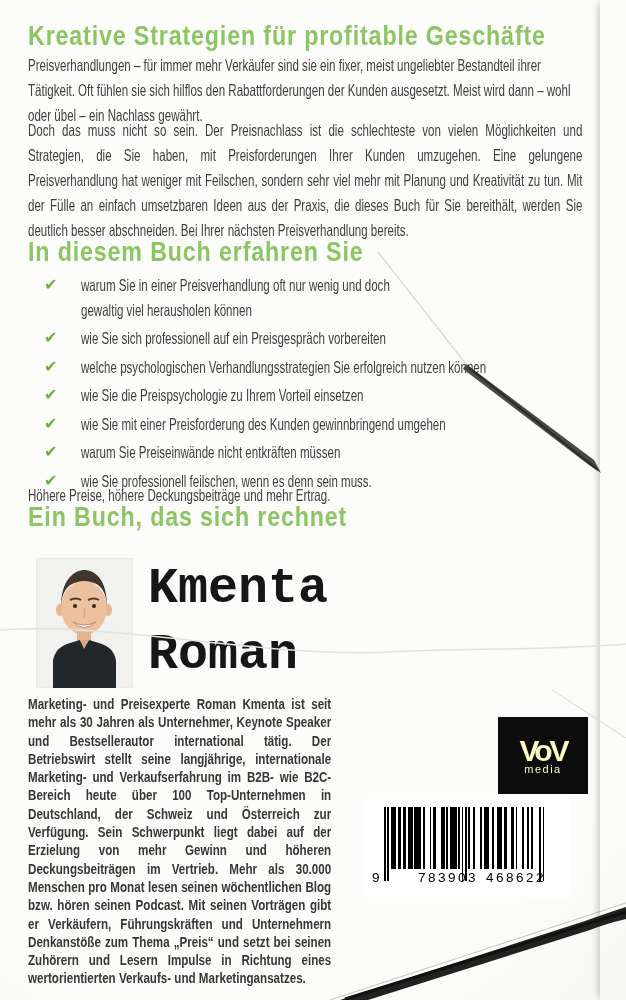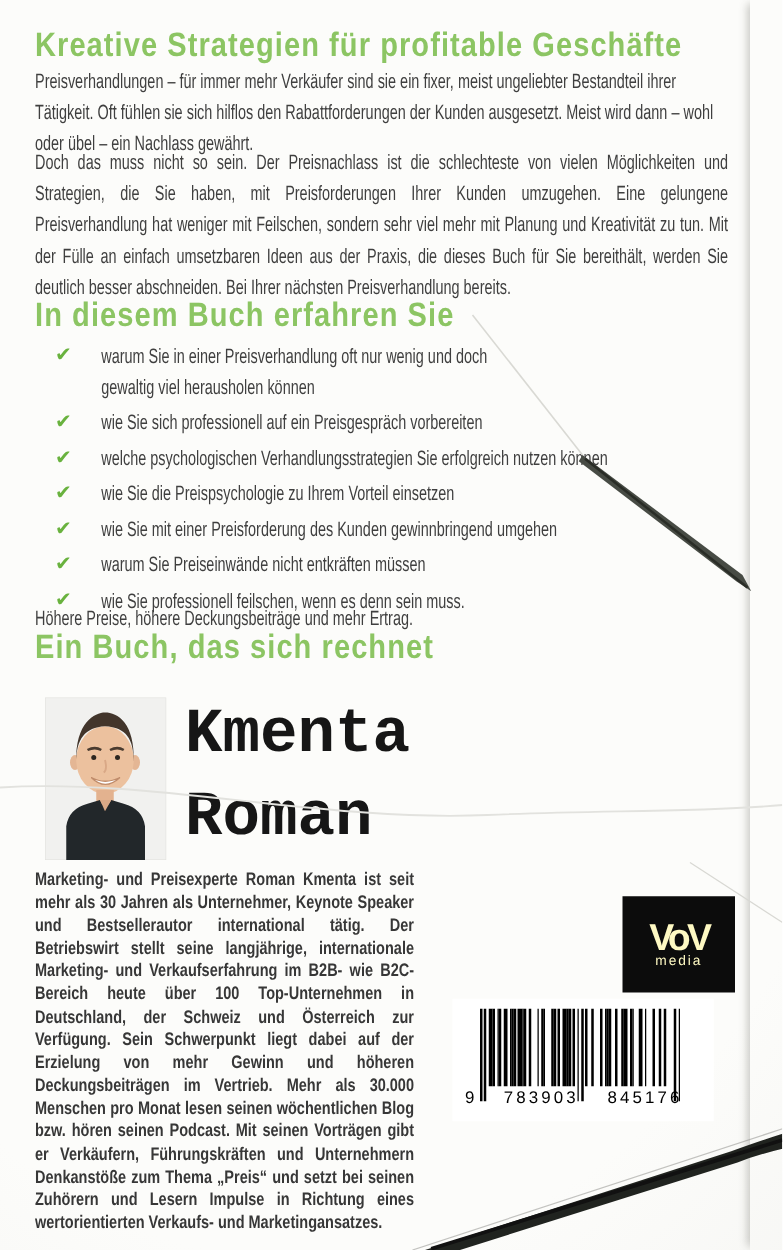--- a/index.html
+++ b/index.html
@@ -48,21 +48,21 @@
   .logo-sub { font-size:11px; letter-spacing:1.5px; line-height:11px; margin-top:-2px; }
 
   .barcode-box { left:362px; top:799px; width:209px; height:98px; background:#ffffff; }
   .bars { position:absolute; left:22px; top:8px; display:flex; align-items:flex-start; }
   .bars .m { width:1.7px; height:62px; }
   .bars .b { background:#000; }
   .bars .g.b { height:74px; }
   .bc-digits { position:absolute; top:71px; left:0; width:100%; height:18px;
     font-size:13.5px; color:#000; }
   .bc-digits span { position:absolute; letter-spacing:2.5px; }
-  .d0 { left:10px; } .d1 { left:41px; } .d2 { left:124px; }
+  .d0 { left:10px; } .d1 { left:56px; } .d2 { left:124px; }
 
   svg.creases { position:absolute; left:0; top:0; width:626px; height:1000px;
     pointer-events:none; z-index:5; }
   .content { z-index:3; }
 </style>
 </head>
 <body>
 
 <div class="cover">
 
@@ -249,17 +249,17 @@
         <div class="m"></div>
         <div class="m"></div>
         <div class="m"></div>
         <div class="m b g"></div>
         <div class="m g"></div>
         <div class="m b g"></div>
       </div>
     <div class="bc-digits">
       <span class="d0">9</span>
       <span class="d1">783903</span>
-      <span class="d2">845176</span>
+      <span class="d2">468622</span>
     </div>
   </div>
 
 </div>
 
 </body></html>

